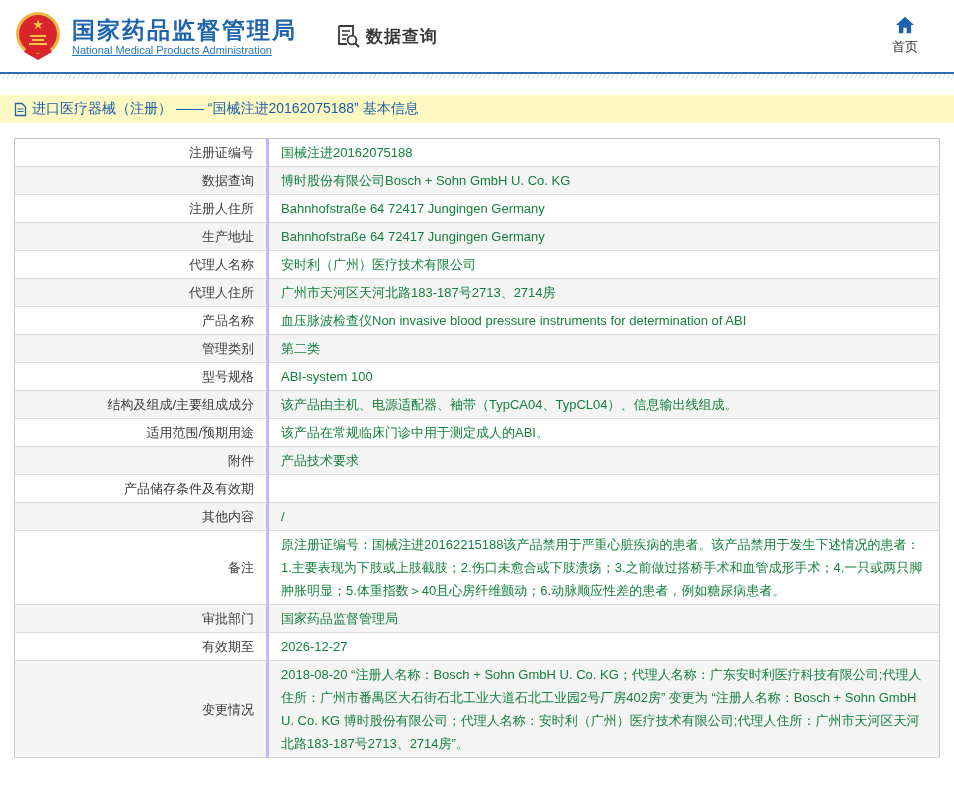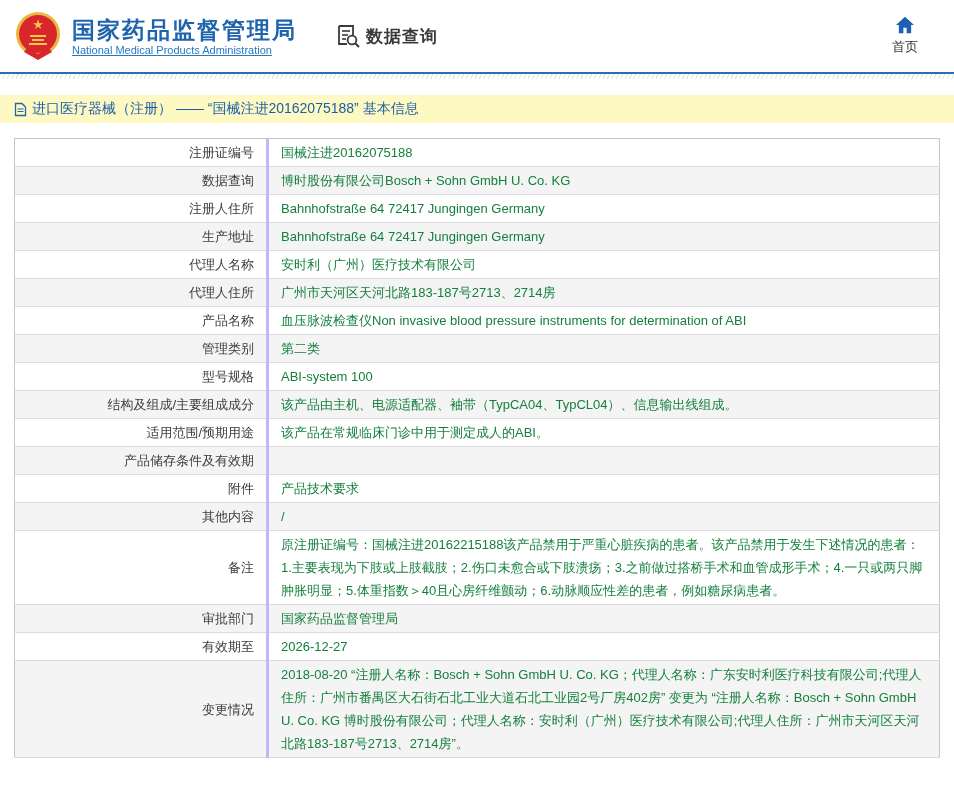--- a/index.html
+++ b/index.html
@@ -140,26 +140,26 @@
         </tr>
         <tr>
           <td class="cell-label">结构及组成/主要组成成分</td>
           <td class="cell-value">该产品由主机、电源适配器、袖带（TypCA04、TypCL04）、信息输出线组成。</td>
         </tr>
         <tr>
           <td class="cell-label">适用范围/预期用途</td>
           <td class="cell-value">该产品在常规临床门诊中用于测定成人的ABI。</td>
         </tr>
         <tr>
+          <td class="cell-label">附件</td>
+          <td class="cell-value">产品技术要求</td>
+        </tr>
+        <tr>
           <td class="cell-label">产品储存条件及有效期</td>
           <td class="cell-value"></td>
-        </tr>
-        <tr>
-          <td class="cell-label">附件</td>
-          <td class="cell-value">产品技术要求</td>
         </tr>
         <tr>
           <td class="cell-label">其他内容</td>
           <td class="cell-value">/</td>
         </tr>
         <tr>
           <td class="cell-label">备注</td>
           <td class="cell-value">原注册证编号：国械注进20162215188该产品禁用于严重心脏疾病的患者。该产品禁用于发生下述情况的患者：1.主要表现为下肢或上肢截肢；2.伤口未愈合或下肢溃疡；3.之前做过搭桥手术和血管成形手术；4.一只或两只脚肿胀明显；5.体重指数＞40且心房纤维颤动；6.动脉顺应性差的患者，例如糖尿病患者。</td>
         </tr>
         <tr>

